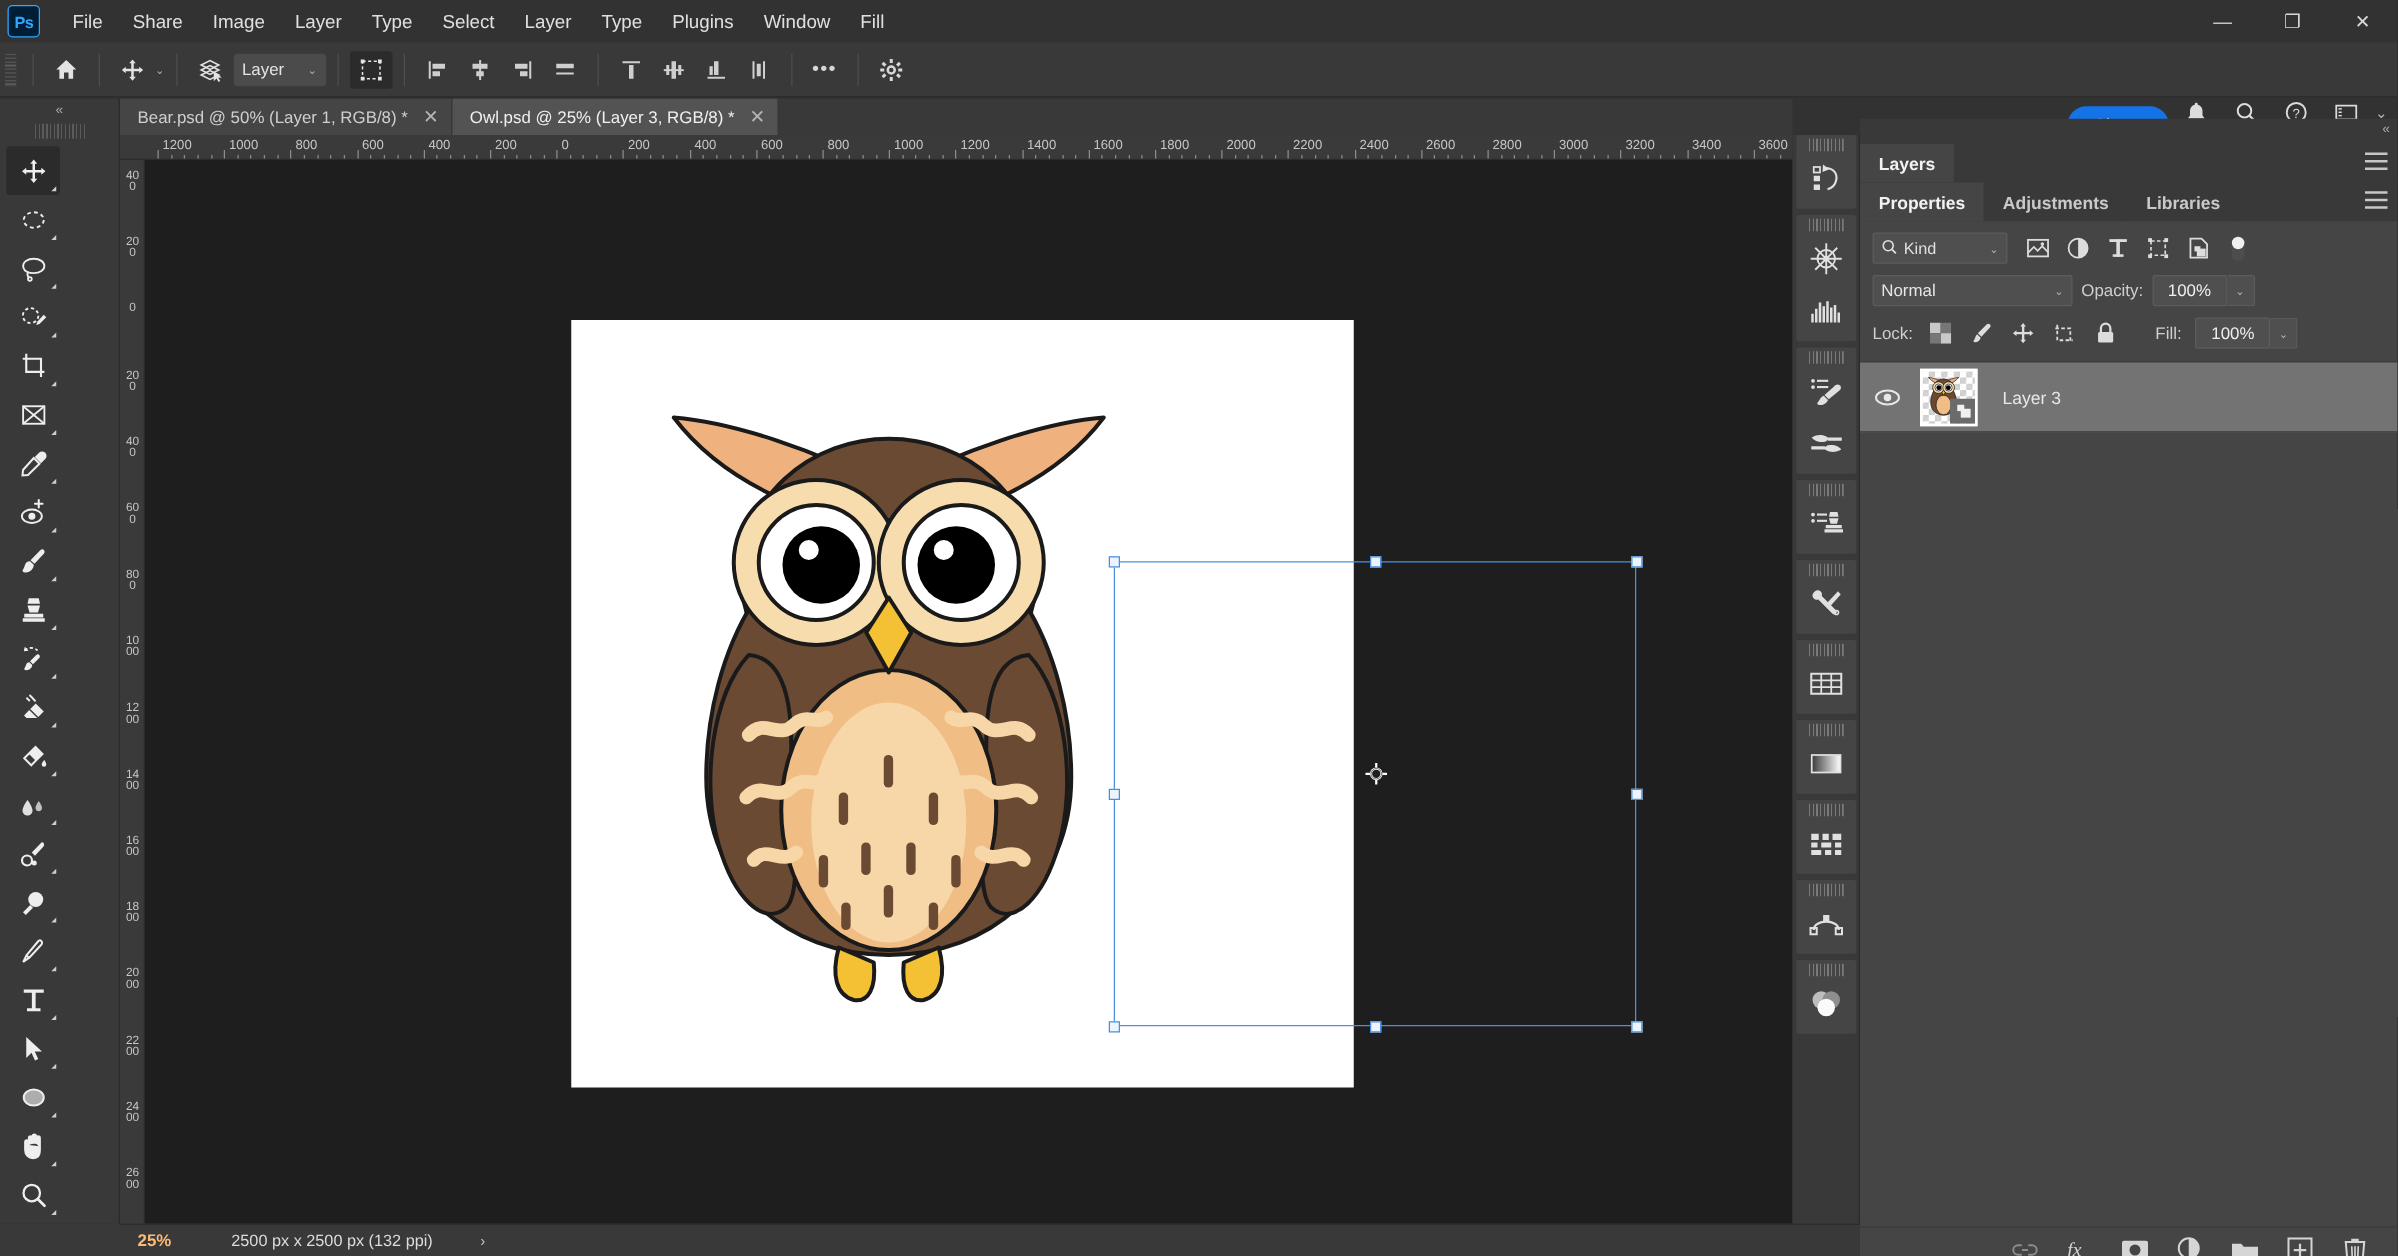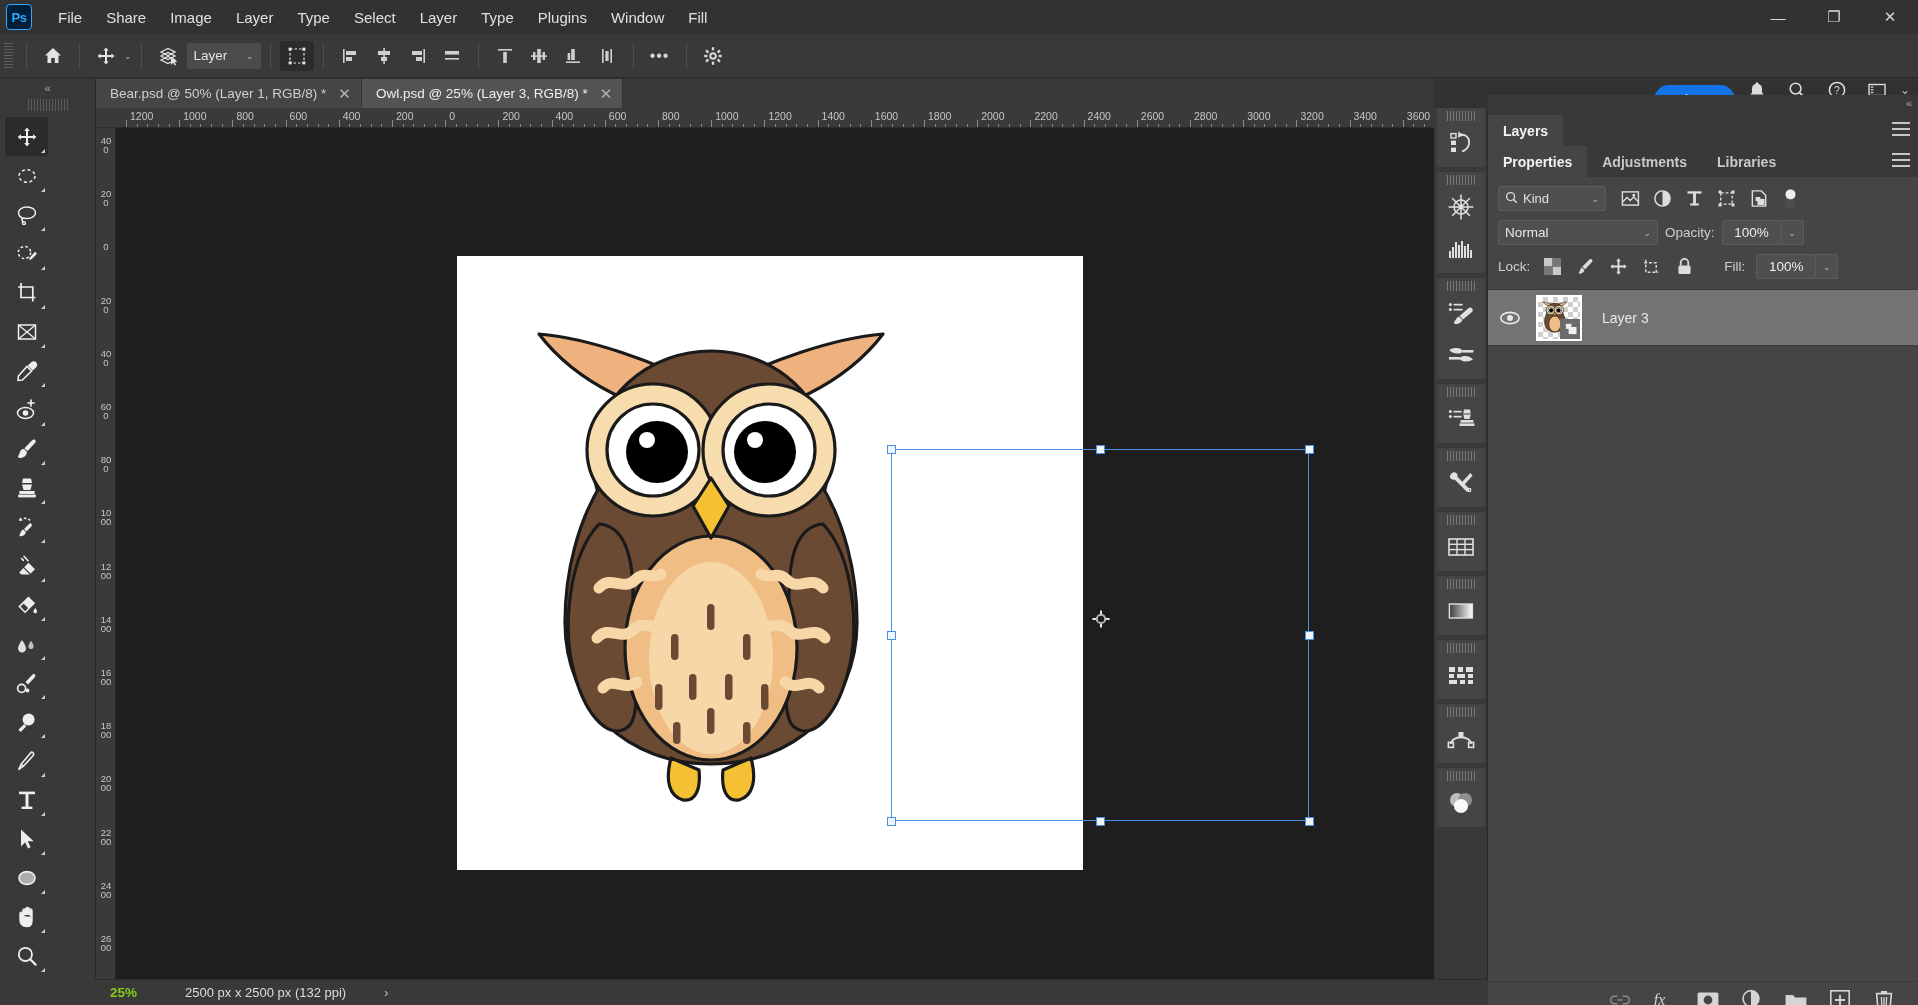--- a/index.html
+++ b/index.html
@@ -246,21 +246,21 @@
   }
   .pf-icon { width: 24px; height: 24px; display: flex; align-items: center; justify-content: center; color: #d5d5d5; }
   .pf-icon.dim { color: #8d8d8d; }
 
   
   .statusbar {
     position: absolute; left: 96px; bottom: 0; width: 1392px; height: 26px;
     background: #393939; display: flex; align-items: center; gap: 0;
     border-top: 1px solid #2d2d2d;
   }
-  .zoom-val { font-size: 13.5px; color: #84cc16; font-weight: bold; padding: 0 14px; }
+  .zoom-val { font-size: 13.5px; color: #fdba74; font-weight: bold; padding: 0 14px; }
   .doc-size { font-size: 13px; color: #dcdcdc; padding-left: 34px; }
   .status-arrow { font-size: 12px; color: #c2c2c2; padding-left: 38px; }
   .sb-left-pad { position: absolute; left: 0; bottom: 0; width: 96px; height: 26px; background: #393939; }
 </style>
 </head>
 <body>
 
 <div class="app">
 
   <div class="menubar">

